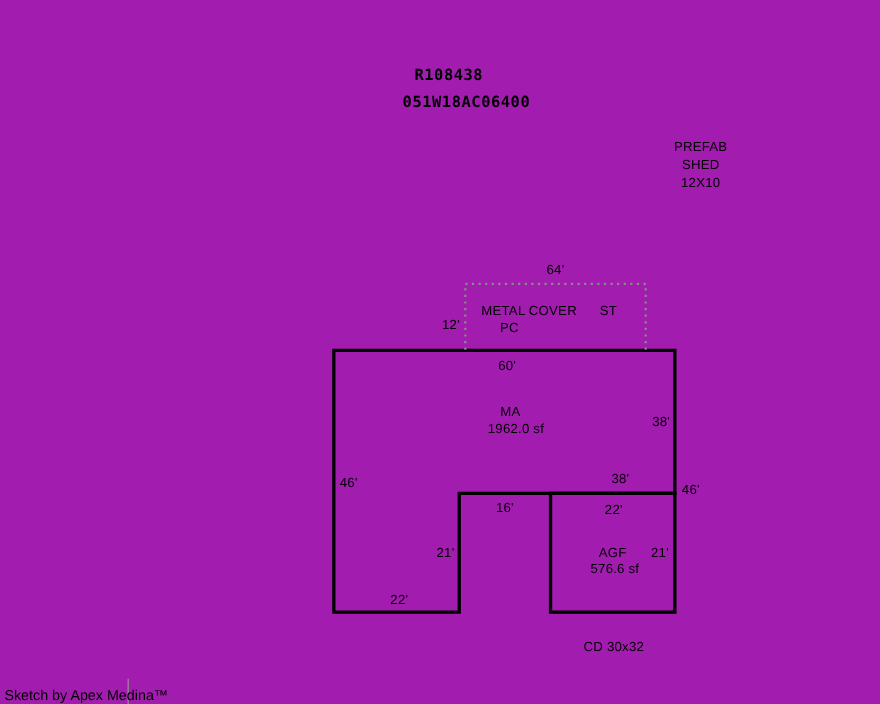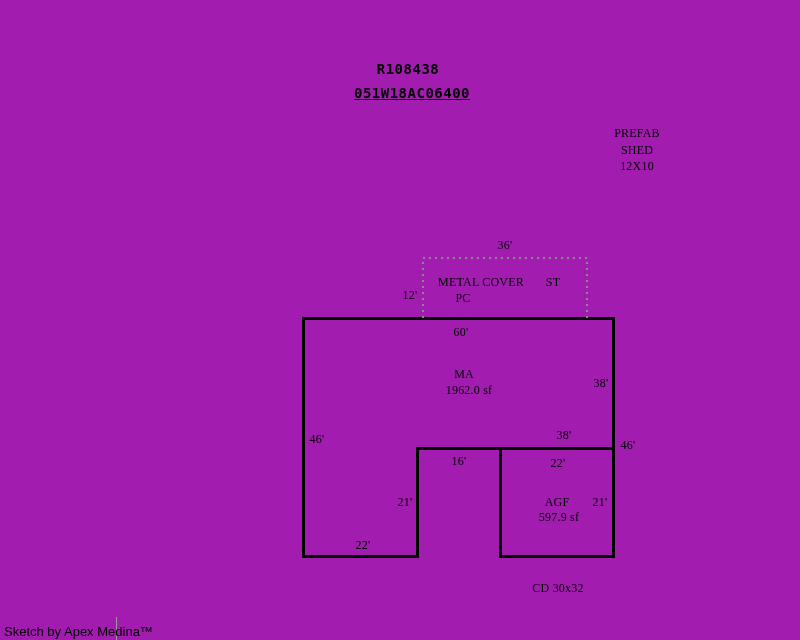--- a/index.html
+++ b/index.html
@@ -21,21 +21,20 @@
     top: 0;
   }
   .lbl {
     position: absolute;
     transform: translate(-50%, -50%);
     white-space: nowrap;
     font-size: 12px;
     line-height: 1;
     color: #000000;
     letter-spacing: 0.2px;
-    font-family: Liberation Serif, serif;
   }
   .hdr {
     position: absolute;
     transform: translate(-50%, -50%);
     white-space: nowrap;
     font-family: "DejaVu Sans Mono", monospace;
     font-weight: bold;
     font-size: 14px;
     letter-spacing: 0.5px;
     color: #000000;
@@ -59,45 +58,45 @@
     <path d="M303.5,318.5 L613.5,318.5 L613.5,448.5 L417.5,448.5 L417.5,556.5 L303.5,556.5 Z" fill="none" stroke="#000000" stroke-width="3"></path>
 
     <rect x="500.5" y="448.5" width="113" height="108" fill="none" stroke="#000000" stroke-width="3"></rect>
 
     <path d="M423,318 L423,258 L587,258 L587,318" fill="none" stroke="#8a8a8a" stroke-width="2" stroke-dasharray="2 4"></path>
 
     <line x1="116.5" y1="617" x2="116.5" y2="640" stroke="#999999" stroke-width="1"></line>
   </svg>
 
   <div class="hdr" style="left:408px; top:69px;">R108438</div>
-  <div class="hdr" style="left:412px; top:93px;text-decoration:underline;">051W18AC06400</div>
+  <div class="hdr" style="left:424px; top:93px;">051W18AC06400</div>
 
   <div class="lbl" style="left:637px; top:133px;">PREFAB</div>
   <div class="lbl" style="left:637px; top:150px;">SHED</div>
   <div class="lbl" style="left:637px; top:166px;">12X10</div>
 
-  <div class="lbl" style="left:505px; top:245px;">36'</div>
+  <div class="lbl" style="left:505px; top:245px;">64'</div>
   <div class="lbl" style="left:410px; top:283px;margin-top:12px;">12'</div>
   <div class="lbl" style="left:481px; top:282px;">METAL COVER</div>
   <div class="lbl" style="left:553px; top:282px;">ST</div>
   <div class="lbl" style="left:463px; top:298px;">PC</div>
 
   <div class="lbl" style="left:461px; top:332px;">60'</div>
   <div class="lbl" style="left:464px; top:374px;">MA</div>
   <div class="lbl" style="left:469px; top:390px;">1962.0 sf</div>
   <div class="lbl" style="left:601px; top:383px;">38'</div>
   <div class="lbl" style="left:317px; top:439px;">46'</div>
   <div class="lbl" style="left:516px; top:435px;margin-left:48px;">38'</div>
   <div class="lbl" style="left:628px; top:445px;">46'</div>
   <div class="lbl" style="left:459px; top:461px;">16'</div>
   <div class="lbl" style="left:405px; top:502px;">21'</div>
   <div class="lbl" style="left:363px; top:545px;">22'</div>
 
   <div class="lbl" style="left:558px; top:463px;">22'</div>
   <div class="lbl" style="left:557px; top:502px;">AGF</div>
   <div class="lbl" style="left:600px; top:502px;">21'</div>
-  <div class="lbl" style="left:559px; top:517px;">597.9 sf</div>
+  <div class="lbl" style="left:559px; top:517px;">576.6 sf</div>
 
   <div class="lbl" style="left:558px; top:588px;">CD 30x32</div>
 
   <div class="footer-credit">Sketch by Apex Medina™</div>
 
 </div>
 
 </body></html>

